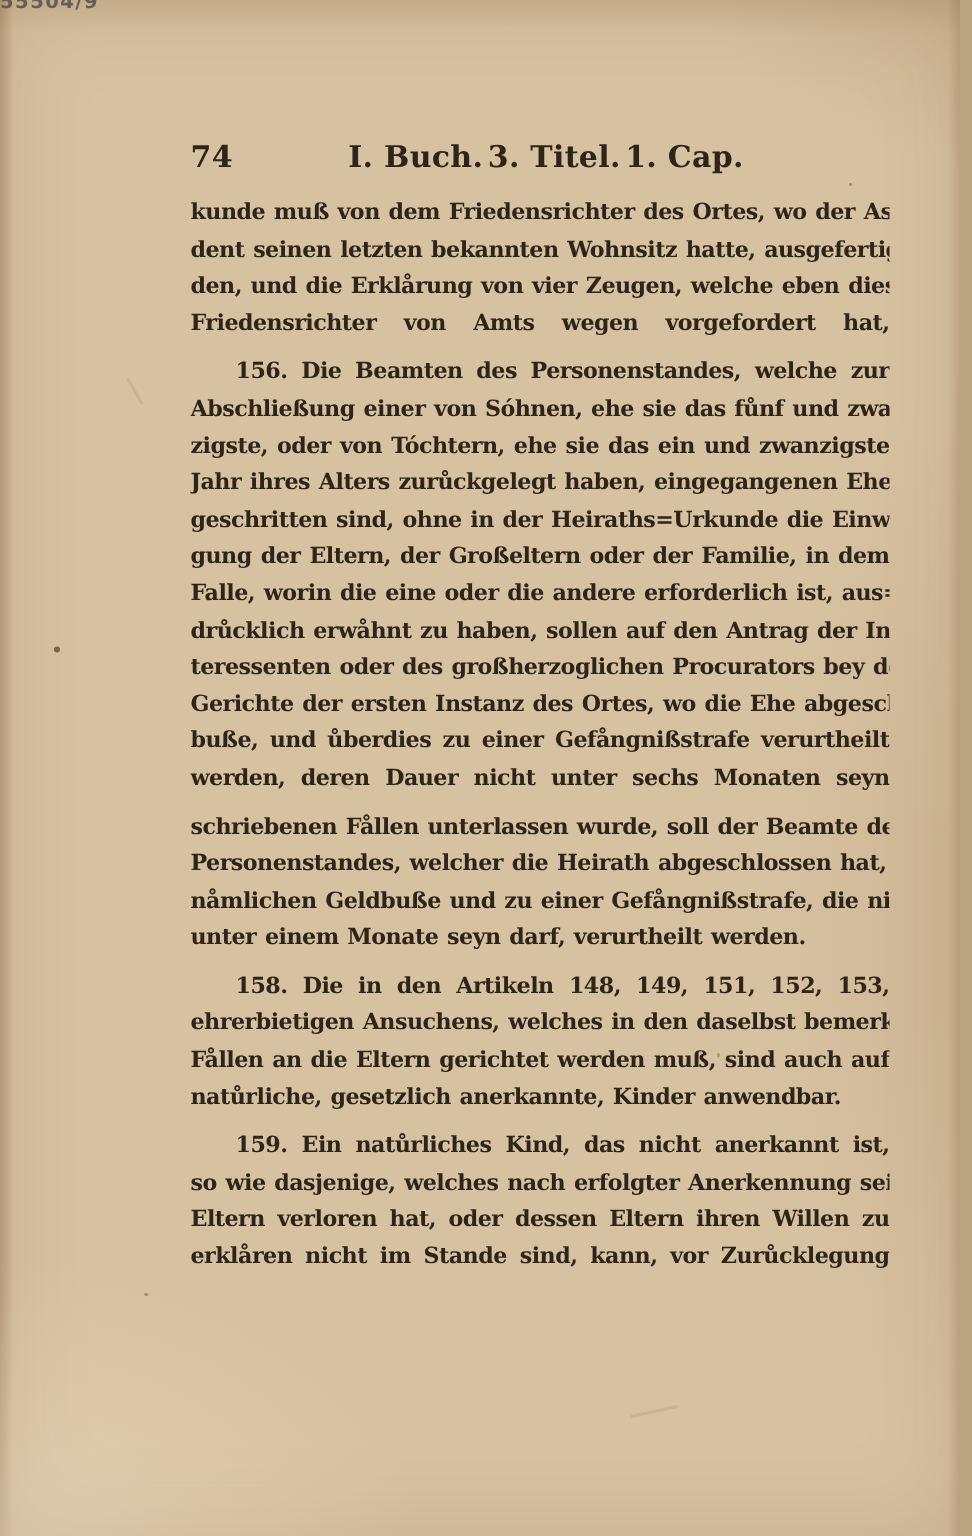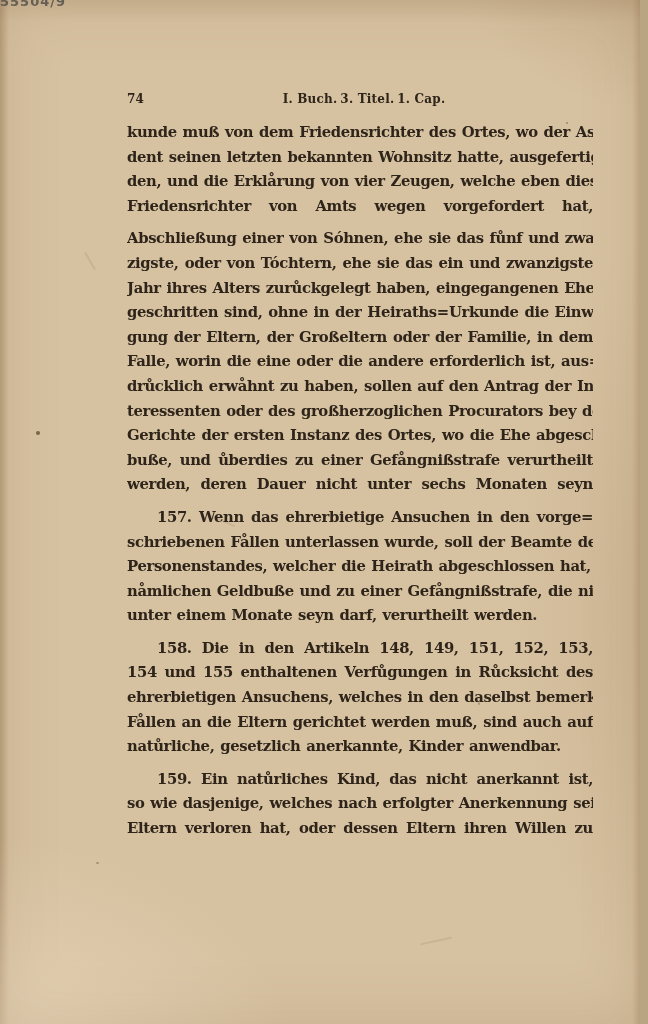--- a/index.html
+++ b/index.html
@@ -38,21 +38,21 @@
     opacity:.85;
   }
   .textblock{
     position:absolute;
     left:127px;top:92px;
     width:466px;
   }
   .running-header{
     display:flex;
     align-items:center;
-    font-size:12px;
+    font-size:20px;
     font-weight:700;
     margin-bottom:14px;
     letter-spacing:.2px;
   }
   .pagenum{width:78px;}
   .header-mid{
     flex:1;
     display:flex;
     justify-content:center;
     gap:3px;
@@ -111,49 +111,49 @@
     </div>
 
     <div class="para">
       <div class="ln">kunde muß von dem Friedensrichter des Ortes, wo der Ascen=</div>
       <div class="ln">dent seinen letzten bekannten Wohnsitz hatte, ausgefertigt wer=</div>
       <div class="ln">den, und die Erklårung von vier Zeugen, welche eben dieser</div>
       <div class="ln last">Friedensrichter von Amts wegen vorgefordert hat, enthalten.</div>
     </div>
 
     <div class="para">
+      <div class="ln ind">156. Die Beamten des Personenstandes, welche zur</div>
       <div class="ln">Abschließung einer von Sóhnen, ehe sie das fůnf und zwan=</div>
       <div class="ln">zigste, oder von Tóchtern, ehe sie das ein und zwanzigste</div>
       <div class="ln">Jahr ihres Alters zurůckgelegt haben, eingegangenen Ehe</div>
       <div class="ln">geschritten sind, ohne in der Heiraths=Urkunde die Einwilli=</div>
       <div class="ln">gung der Eltern, der Großeltern oder der Familie, in dem</div>
       <div class="ln">Falle, worin die eine oder die andere erforderlich ist, aus=</div>
       <div class="ln">drůcklich erwåhnt zu haben, sollen auf den Antrag der In=</div>
       <div class="ln">teressenten oder des großherzoglichen Procurators bey dem</div>
       <div class="ln">Gerichte der ersten Instanz des Ortes, wo die Ehe abgeschlos=</div>
       <div class="ln">buße, und ůberdies zu einer Gefångnißstrafe verurtheilt</div>
       <div class="ln last">werden, deren Dauer nicht unter sechs Monaten seyn darf.</div>
     </div>
 
     <div class="para">
-      <div class="ln ind">157. Wenn das ehrerbietige Ansuchen in den vorge=</div>
       <div class="ln">schriebenen Fållen unterlassen wurde, soll der Beamte des</div>
       <div class="ln">Personenstandes, welcher die Heirath abgeschlossen hat, zu der</div>
       <div class="ln">nåmlichen Geldbuße und zu einer Gefångnißstrafe, die nicht</div>
       <div class="ln last">unter einem Monate seyn darf, verurtheilt werden.</div>
     </div>
 
     <div class="para">
       <div class="ln ind">158. Die in den Artikeln 148, 149, 151, 152, 153,</div>
-      <div class="ln">154 und 155 enthaltenen Verfůgungen in Růcksicht des</div>
       <div class="ln">ehrerbietigen Ansuchens, welches in den daselbst bemerkten</div>
       <div class="ln">Fållen an die Eltern gerichtet werden muß, sind auch auf</div>
       <div class="ln last">natůrliche, gesetzlich anerkannte, Kinder anwendbar.</div>
     </div>
 
     <div class="para">
       <div class="ln ind">159. Ein natůrliches Kind, das nicht anerkannt ist,</div>
       <div class="ln">so wie dasjenige, welches nach erfolgter Anerkennung seine</div>
       <div class="ln">Eltern verloren hat, oder dessen Eltern ihren Willen zu</div>
+      <div class="ln">erklåren nicht im Stande sind, kann, vor Zurůcklegung</div>
     </div>
 
   </div>
 </div>
 
 </body></html>

